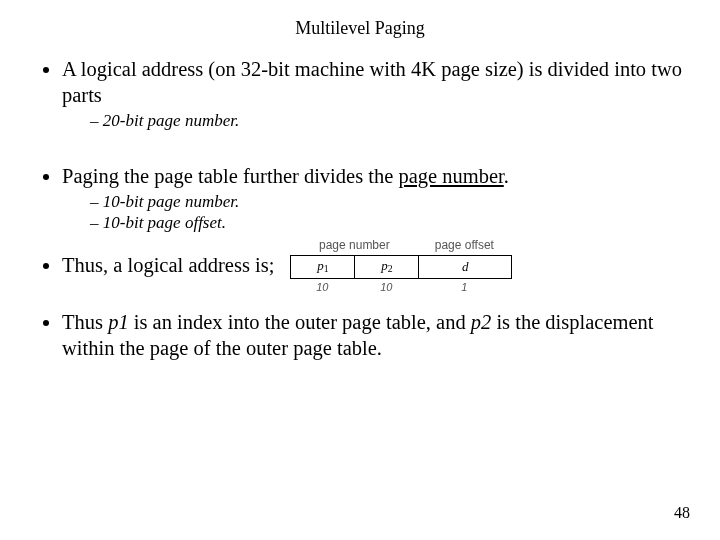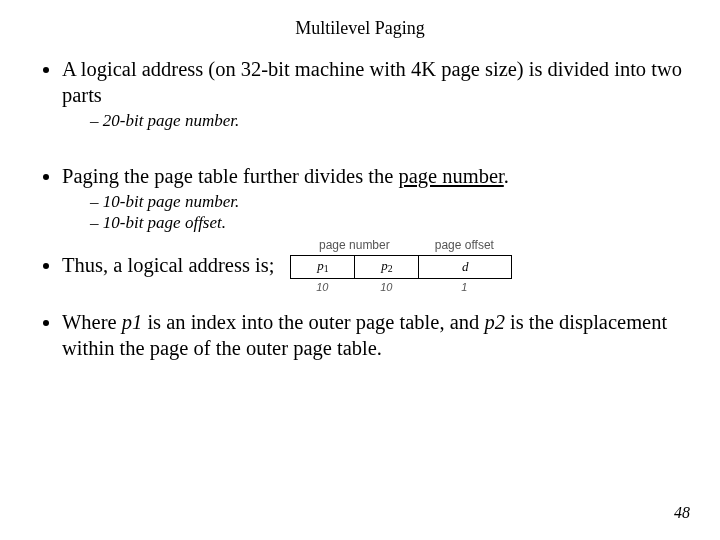--- a/index.html
+++ b/index.html
@@ -86,21 +86,20 @@
   }
   .fig-sub .s1 { width: 64px; text-align: center; }
   .fig-sub .s2 { width: 64px; text-align: center; }
   .fig-sub .s3 { width: 92px; text-align: center; }
   .li-flex { display: flex; align-items: center; }
   .pagenum {
     position: absolute;
     right: 30px;
     bottom: 18px;
     font-size: 16px;
-    font-style: italic;
   }
   sub.cmsub { font-style: normal; font-size: 0.75em; vertical-align: -2px; }
 </style>
 </head>
 <body>
 
 <div class="slide">
   <h1 class="title">Multilevel Paging</h1>
 
   <ul class="b1">
@@ -148,18 +147,18 @@
           </span>
         </span>
       </div>
     </li>
   </ul>
 
   <div style="height:14px"></div>
 
   <ul class="b1">
     <li>
-      <span>Where </span><i>p1</i><span> is an index into the outer page table, and </span><i>p2</i><span> is the displacement within the page of the outer page table.</span>
+      <span>Thus </span><i>p1</i><span> is an index into the outer page table, and </span><i>p2</i><span> is the displacement within the page of the outer page table.</span>
     </li>
   </ul>
 </div>
 
 <div class="pagenum">48</div>
 
 </body></html>

